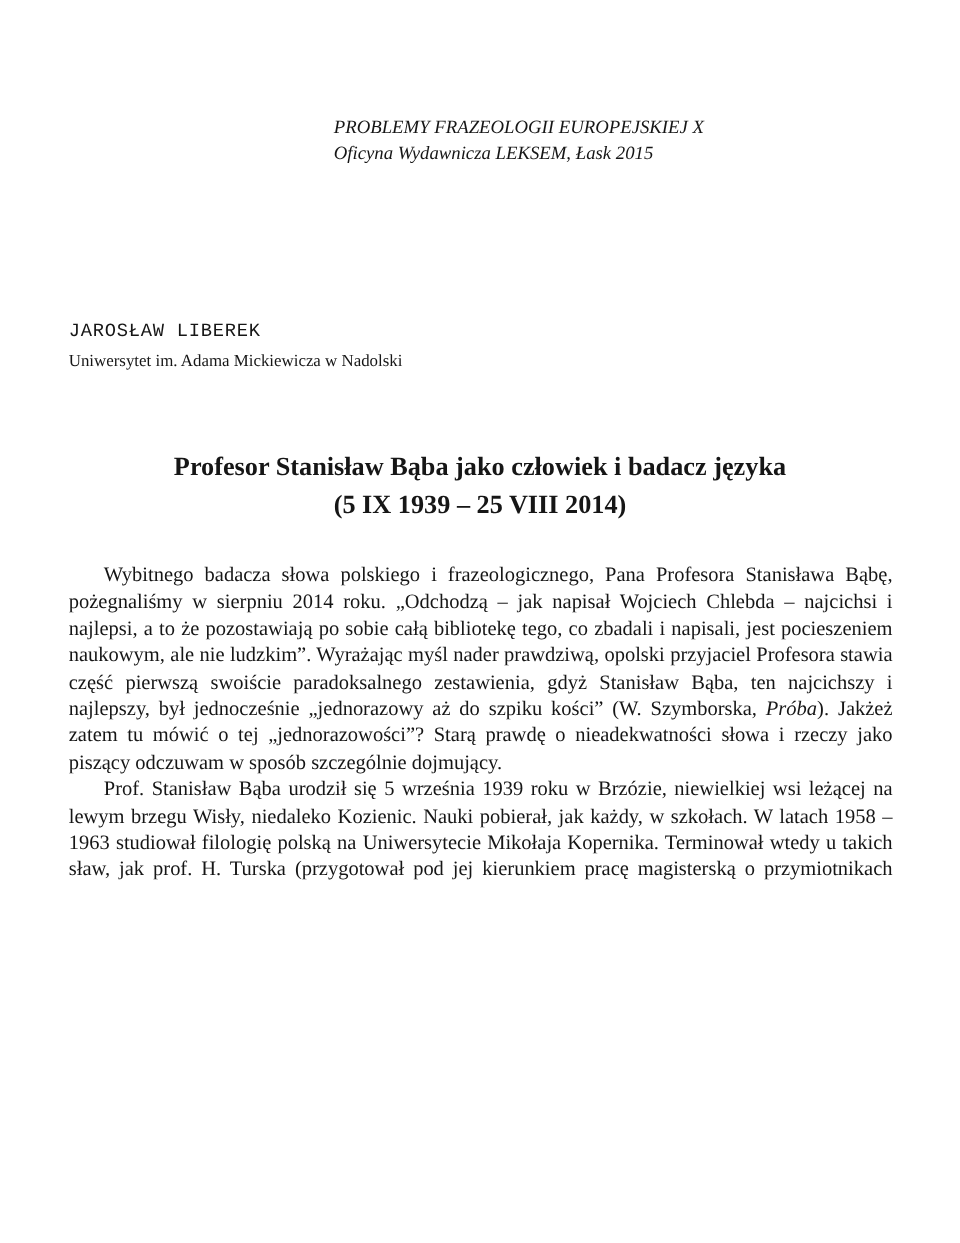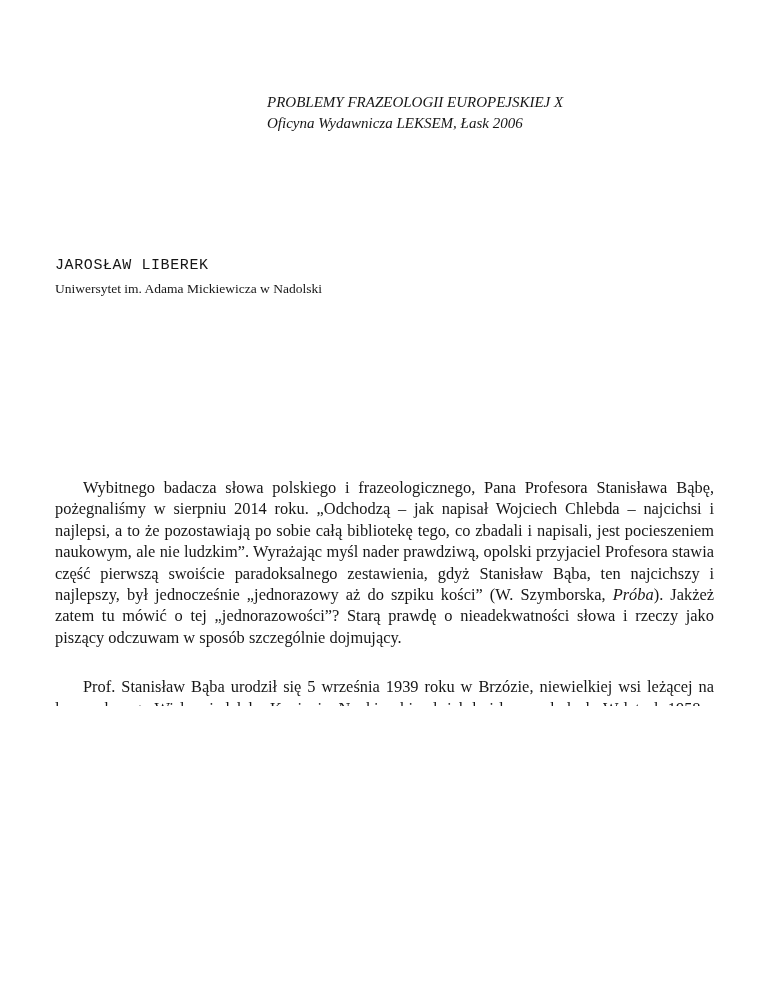--- a/index.html
+++ b/index.html
@@ -49,37 +49,41 @@
   .title-line { display: block; }
   .body-text {
     position: absolute;
     left: 55px;
     top: 449px;
     width: 659px;
     font-size: 16.4px;
     line-height: 21.4px;
     text-align: justify;
   }
-  .para { text-indent: 28px; margin-top: 28px; }
+  .para { text-indent: 28px; }
   .para .italic { font-style: italic; }
 </style>
 </head>
 <body>
 
 <div class="page">
 
   <header class="pub-header">
     <div class="pub-series">PROBLEMY FRAZEOLOGII EUROPEJSKIEJ X</div>
-    <div class="pub-publisher">Oficyna Wydawnicza LEKSEM, Łask 2006</div>
+    <div class="pub-publisher">Oficyna Wydawnicza LEKSEM, Łask 2015</div>
   </header>
 
   <section class="author-block">
     <div class="author-name">JAROSŁAW LIBEREK</div>
     <div class="author-affiliation">Uniwersytet im. Adama Mickiewicza w Nadolski</div>
   </section>
 
+  <h1 class="article-title">
+    <span class="title-line">Profesor Stanisław Bąba jako człowiek i badacz języka</span>
+    <span class="title-line">(5 IX 1939 – 25 VIII 2014)</span>
+  </h1>
 
   <div class="body-text">
     <p class="para"><span>Wybitnego badacza słowa polskiego i frazeologicznego, Pana Profesora Stanisława Bąbę, pożegnaliśmy w sierpniu 2014 roku. „Odchodzą – jak napisał Wojciech Chlebda – najcichsi i najlepsi, a to że pozostawiają po sobie całą bibliotekę tego, co zbadali i napisali, jest pocieszeniem naukowym, ale nie ludzkim”. Wyrażając myśl nader prawdziwą, opolski przyjaciel Profesora stawia część pierwszą swoiście paradoksalnego zestawienia, gdyż Stanisław Bąba, ten najcichszy i najlepszy, był jednocześnie „jednorazowy aż do szpiku kości” (W. Szymborska, </span><span class="italic">Próba</span><span>). Jakżeż zatem tu mówić o tej „jednorazowości”? Starą prawdę o nieadekwatności słowa i rzeczy jako piszący odczuwam w sposób szczególnie dojmujący.</span></p>
     <p class="para">Prof. Stanisław Bąba urodził się 5 września 1939 roku w Brzózie, niewielkiej wsi leżącej na lewym brzegu Wisły, niedaleko Kozienic. Nauki pobierał, jak każdy, w szkołach. W latach 1958 – 1963 studiował filologię polską na Uniwersytecie Mikołaja Kopernika. Terminował wtedy u takich sław, jak prof. H. Turska (przygotował pod jej kierunkiem pracę magisterską o przymiotnikach pochodnych od nazw miejscowych, zrecenzowaną przez prof. L. Moszyńskiego), prof. K. Górski, prof. A. Hutnikiewicz, prof. B. Nadolski, prof. T. Skubalanka, prof. F. Pepłowski. Że ukierunkowali Go naukowo, to oczywiste, ale trzeba podkreślić, że równie mocno zapadli Mu w sercu i duszy. Z najwyższym szacunkiem mówił o nich przy każdej okazji. Musiały być te czasy dla Niego czymś od początku do końca niejednorazowym, skoro stały się sferą licznych odniesień dla wszelkich, zazwyczaj złośliwie komentowanych, przypadków współczesności. Co ciekawe, Profesor oglądał i oceniał przez pryzmat toruński nie tylko fakty typowo dydaktyczne</p>
   </div>
 
 </div>
 
 </body></html>

